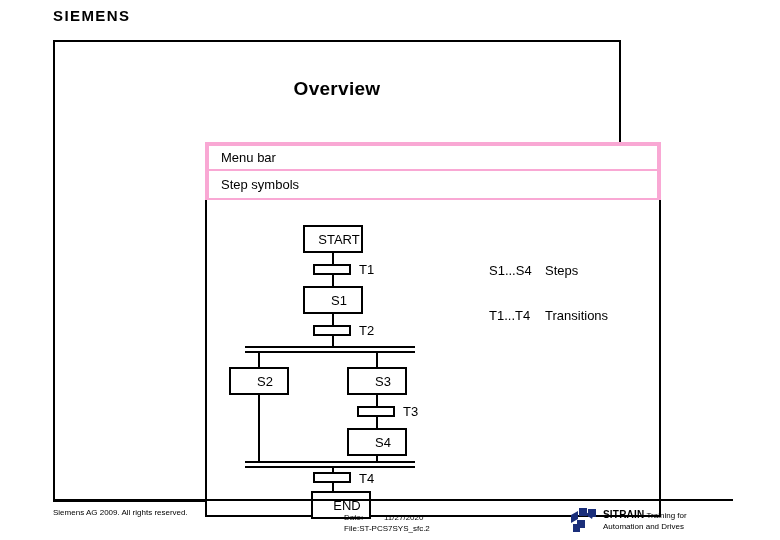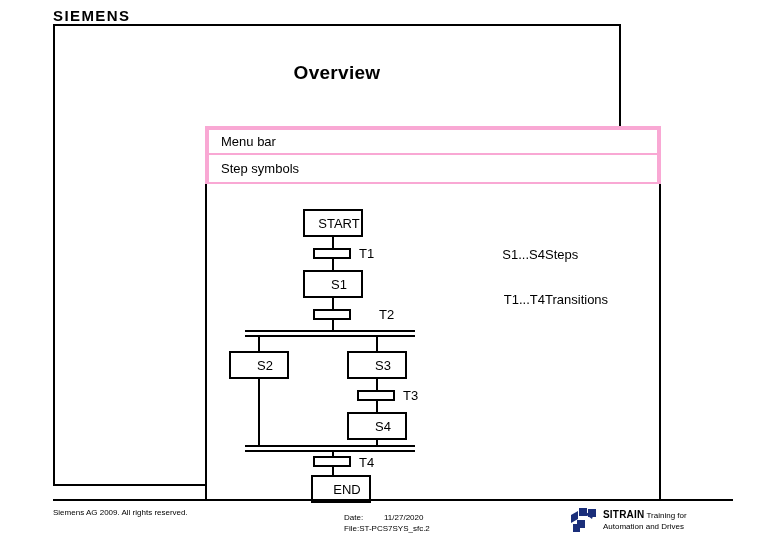--- a/index.html
+++ b/index.html
@@ -27,21 +27,21 @@
     letter-spacing: 1.4px;
     color: #000000;
     line-height: 16px;
     text-align: center;
   }
 
   
   .slide-frame {
     position: absolute;
     left: 53px;
-    top: 24px;
+    top: 40px;
     width: 568px;
     height: 462px;
     border: 2px solid #000000;
     box-sizing: border-box;
   }
 
   
   .slide-title {
     position: absolute;
     left: 0;
@@ -128,21 +128,20 @@
 
   
   .legend {
     position: absolute;
     font-size: 13px;
     line-height: 15px;
     white-space: pre;
   }
   .legend-row {
     display: flex;
-    text-align: right;
   }
   .legend-key {
     width: 56px;
   }
 
   
   .footer-rule {
     position: absolute;
     left: 53px;
     top: 499px;
@@ -246,21 +245,21 @@
         <div class="trans-bar" style="left:106px; top:64px; width:38px; height:11px;"></div>
         <div class="trans-label" style="left:152px; top:63px;">T1</div>
 
         <div class="vline" style="left:125px; top:75px; height:11px;"></div>
 
         <div class="step-box" style="left:96px; top:86px; width:60px; height:28px;">S1</div>
 
         <div class="vline" style="left:125px; top:114px; height:11px;"></div>
 
         <div class="trans-bar" style="left:106px; top:125px; width:38px; height:11px;"></div>
-        <div class="trans-label" style="left:152px; top:124px;margin-left:20px;">T2</div>
+        <div class="trans-label" style="left:152px; top:124px;">T2</div>
 
         <div class="vline" style="left:125px; top:136px; height:10px;"></div>
 
         <div class="dline" style="left:38px; top:146px; width:170px;"></div>
         <div class="dline" style="left:38px; top:151px; width:170px;"></div>
 
         <div class="vline" style="left:51px; top:153px; height:14px;"></div>
         <div class="vline" style="left:169px; top:153px; height:14px;"></div>
 
         <div class="step-box" style="left:22px; top:167px; width:60px; height:28px;">S2</div>

